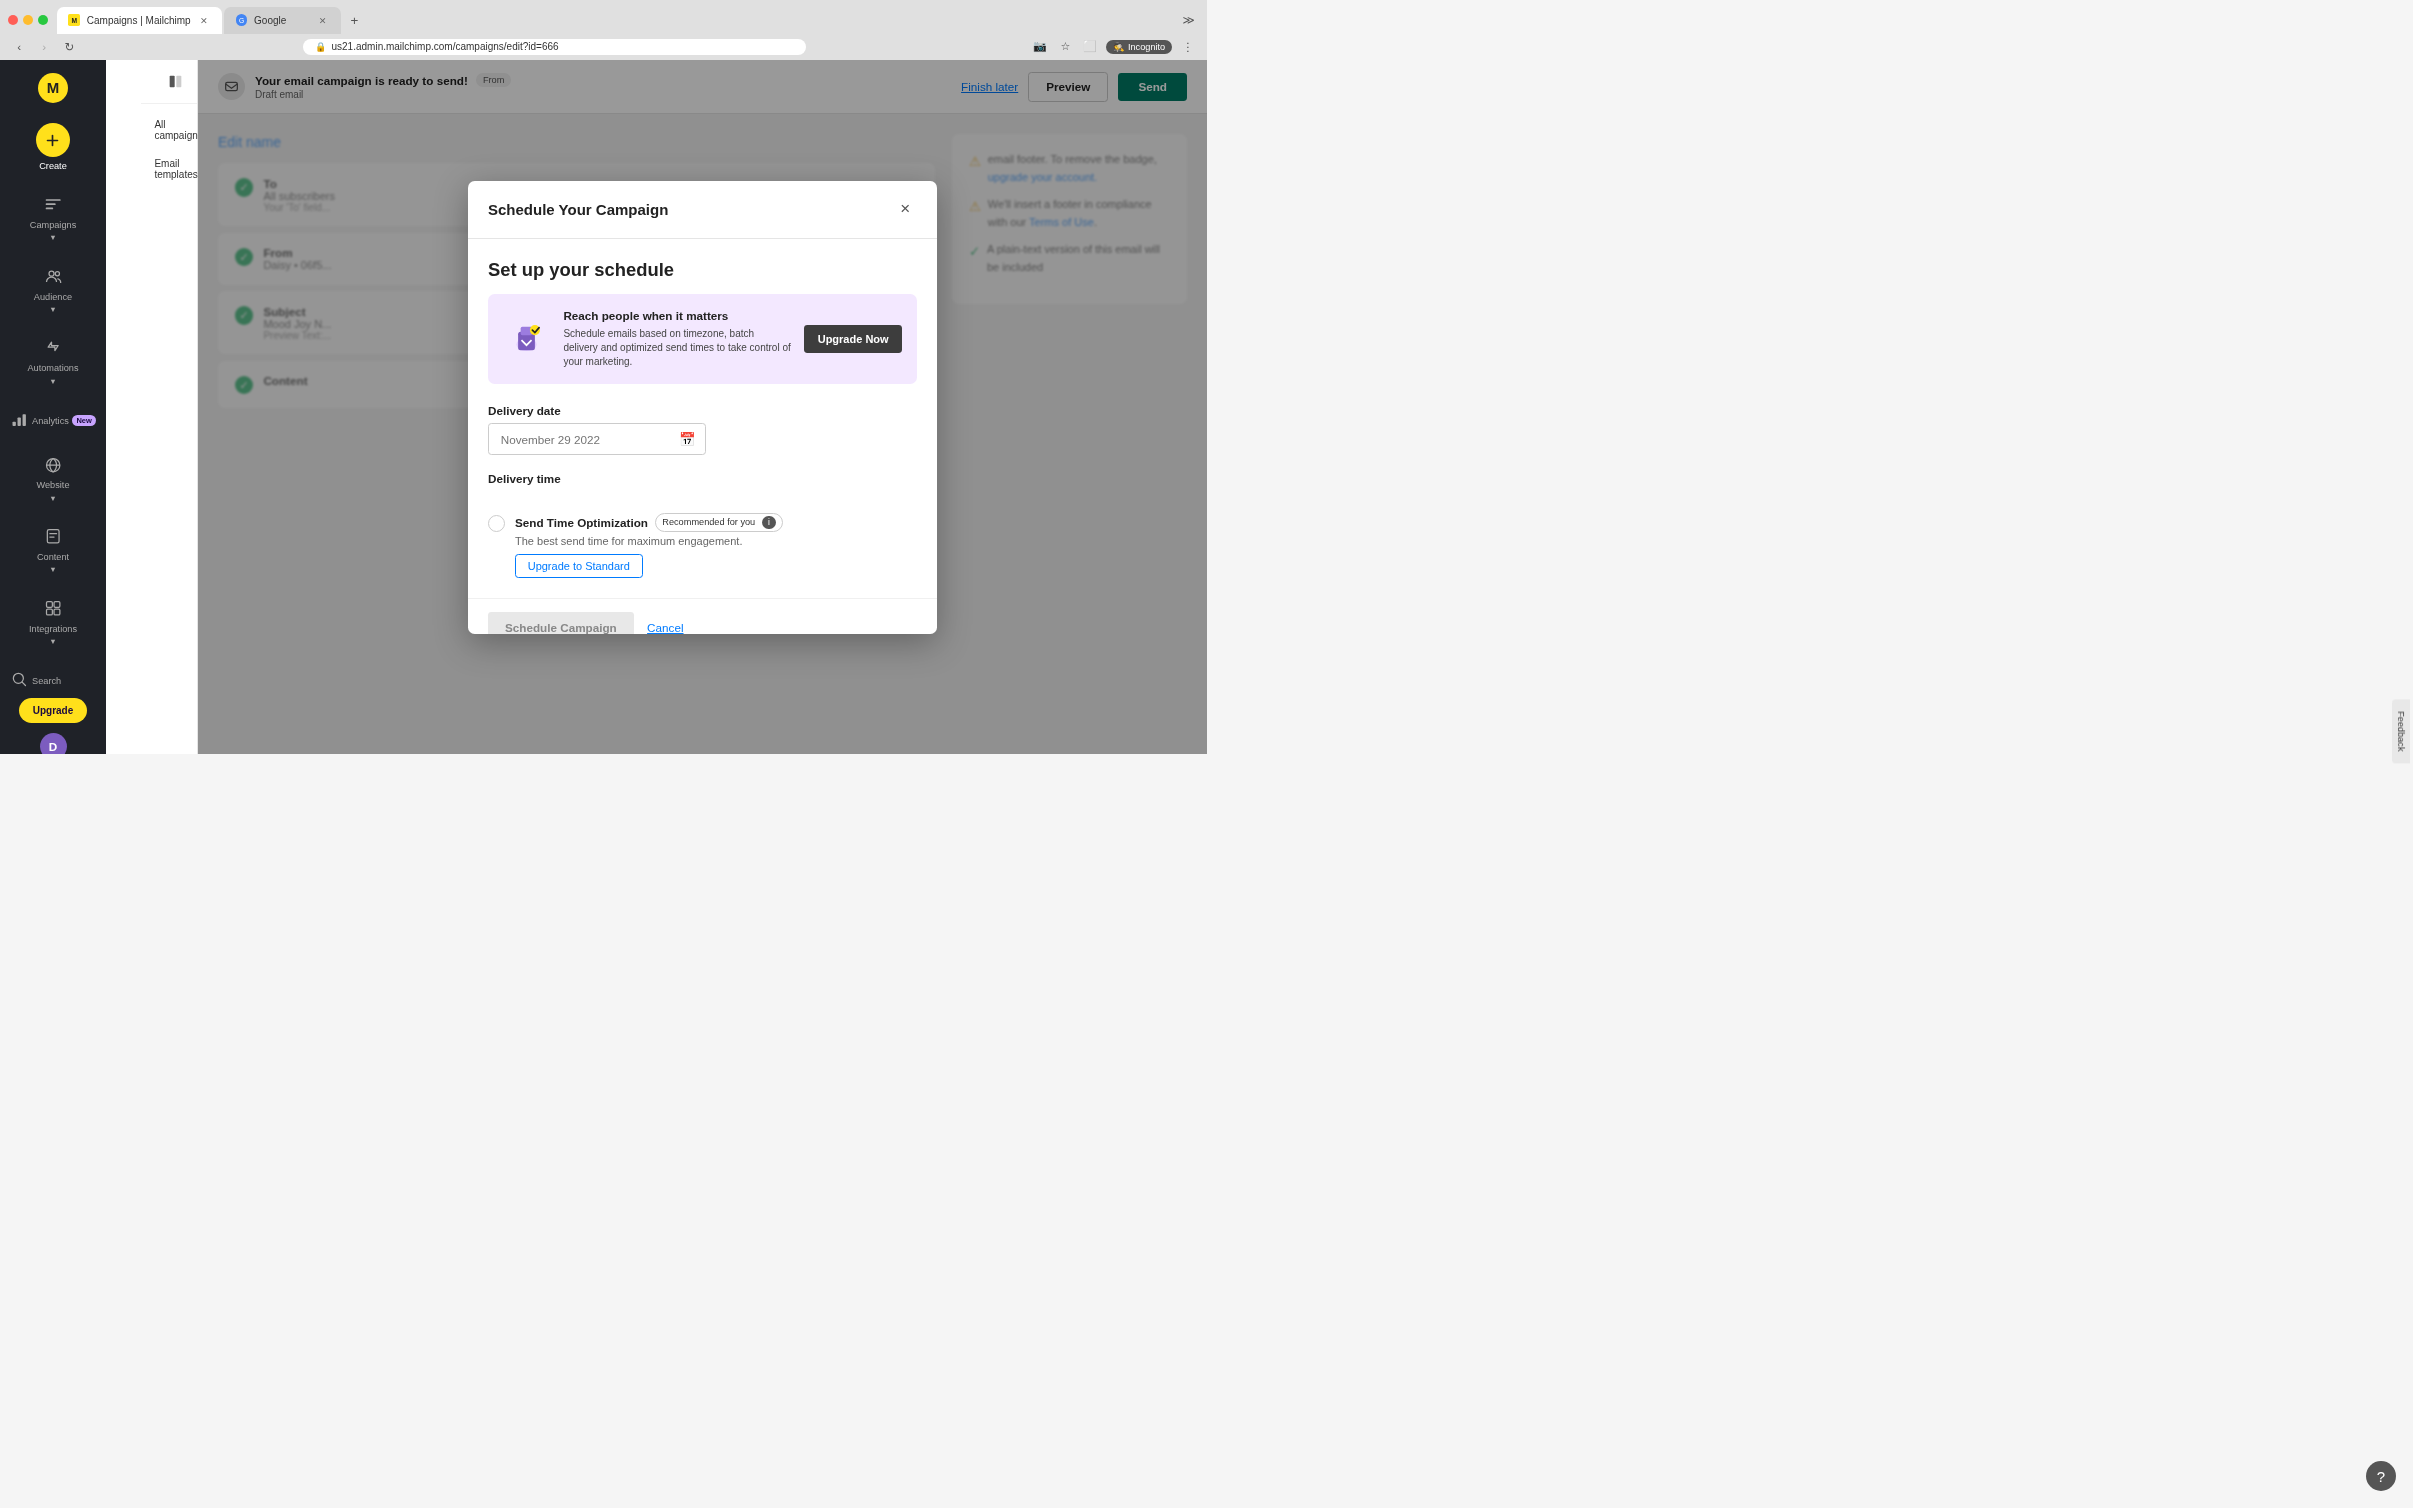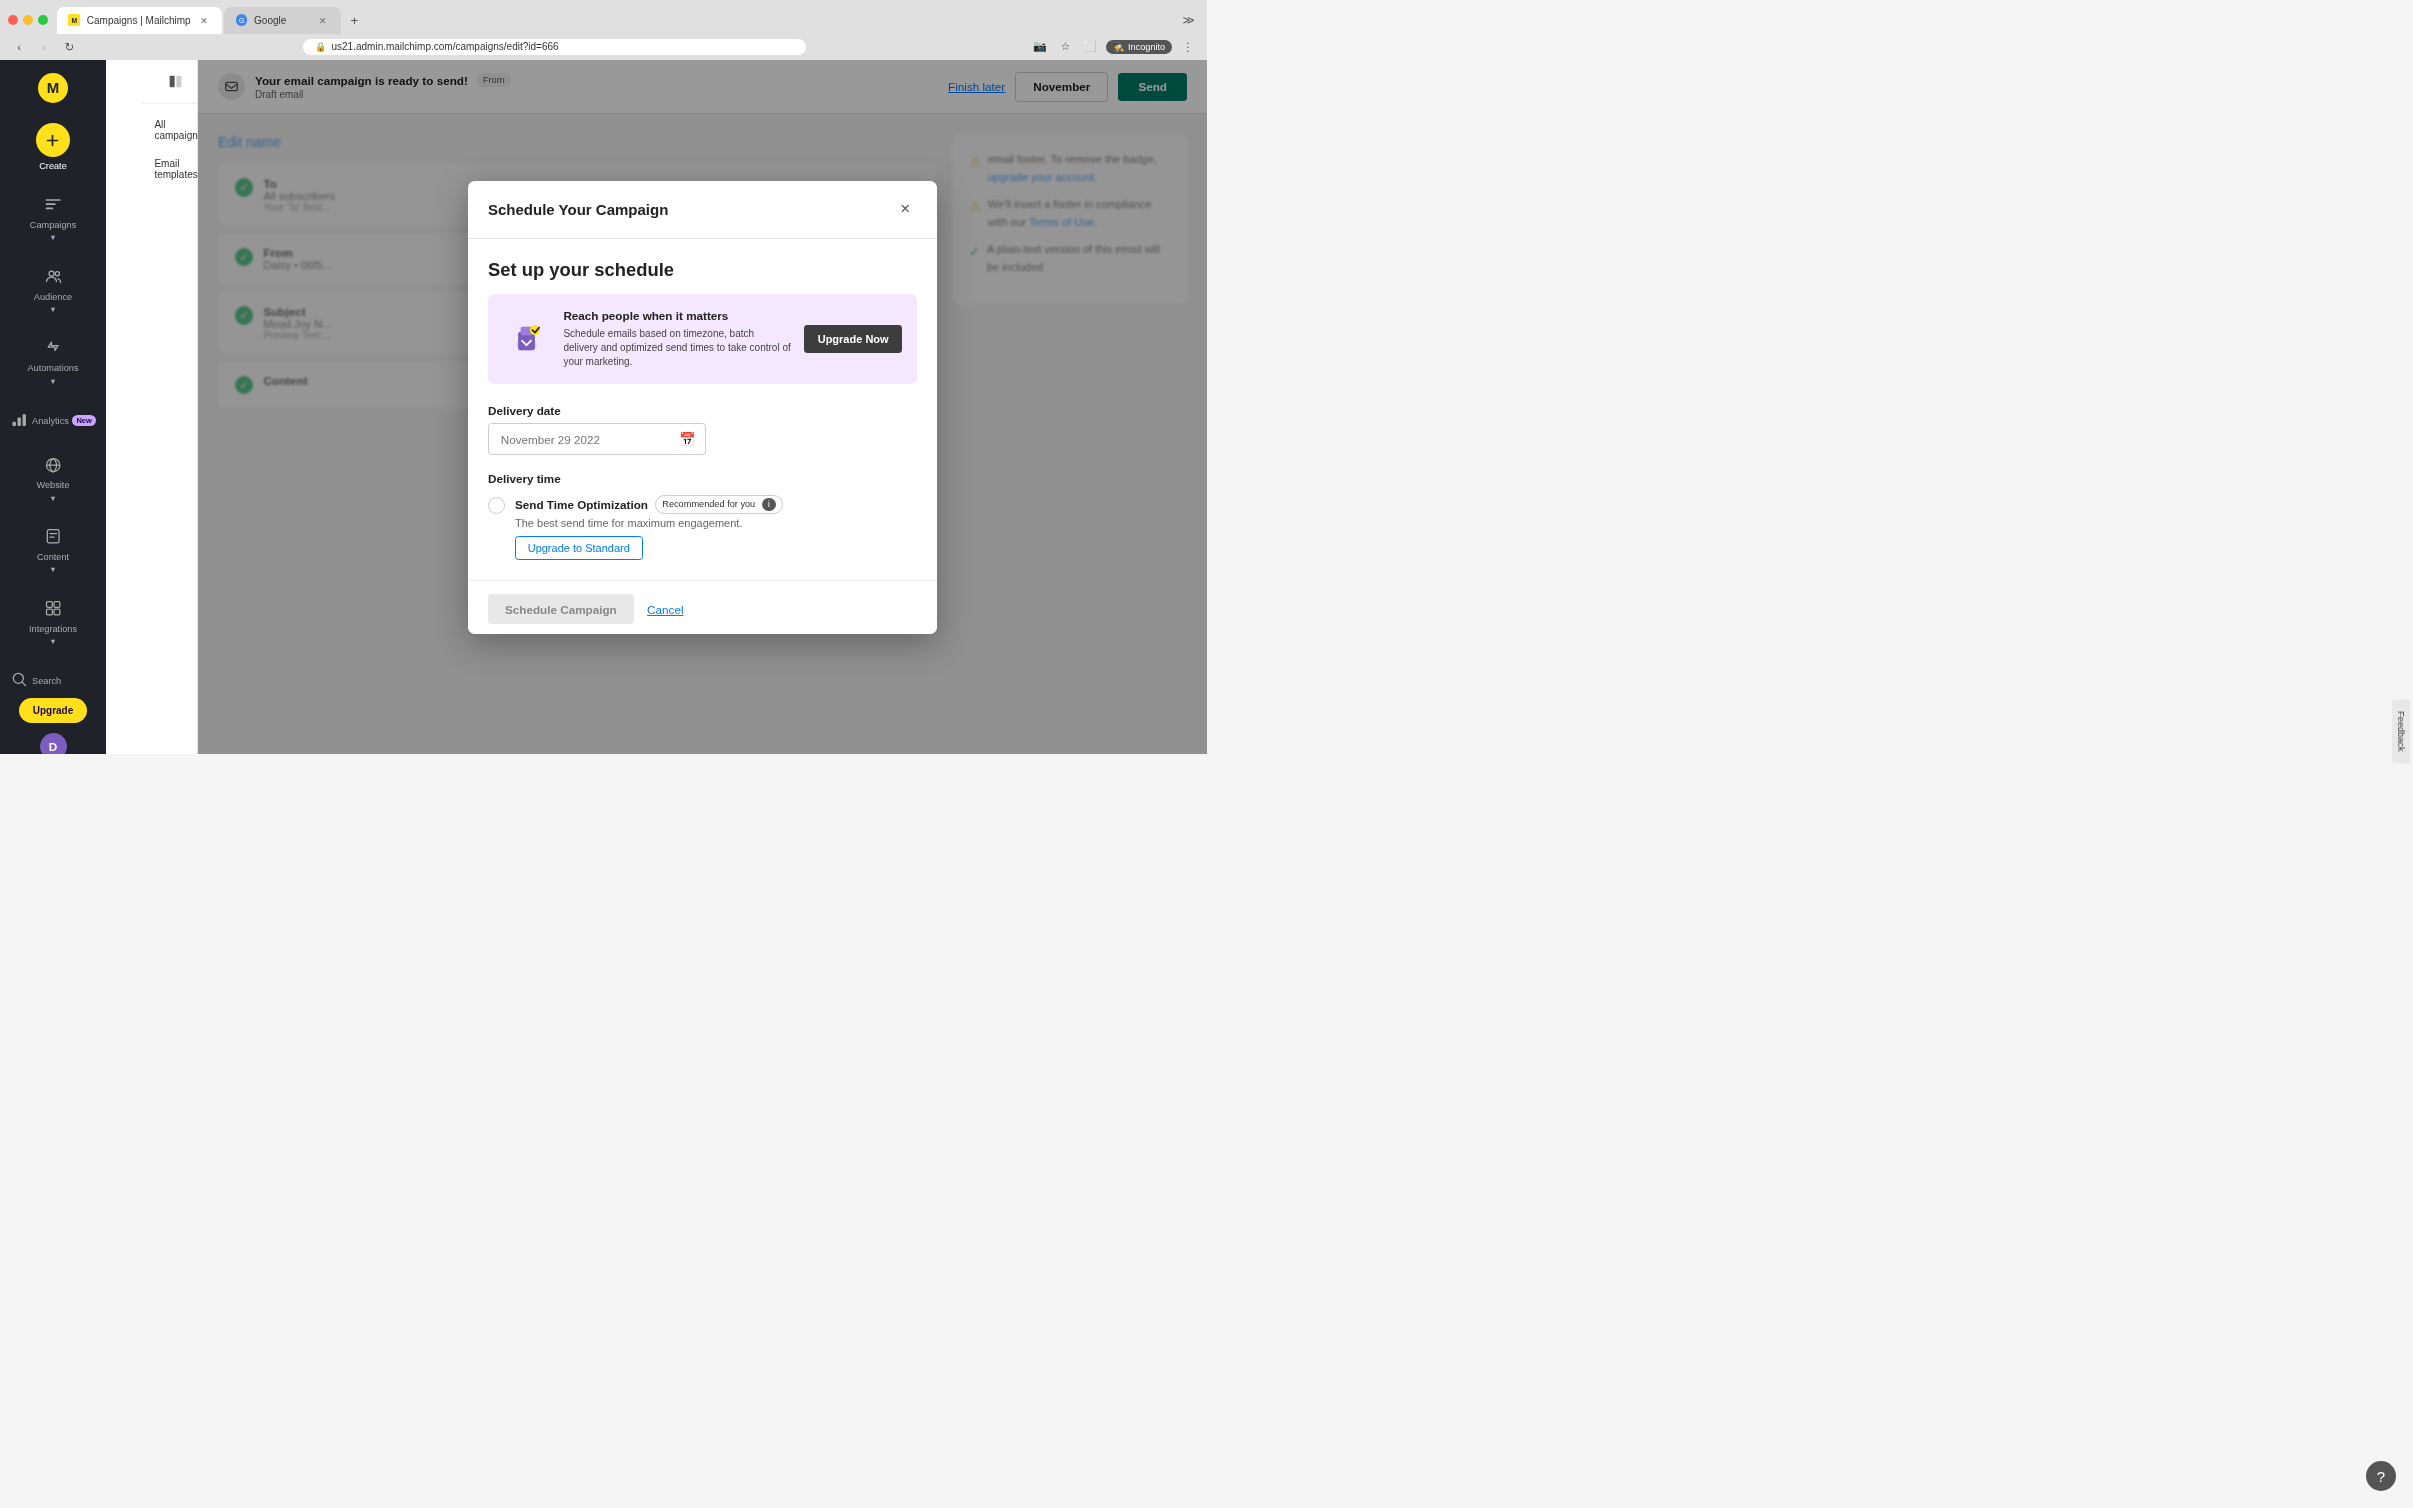--- a/index.html
+++ b/index.html
@@ -209,21 +209,21 @@
       </div>
       <div style="flex:1;">
         <div style="display:flex;align-items:center;gap:8.4px;">
           <span style="font-size:11.7px;font-weight:600;color:#222;">Your email campaign is ready to send!</span>
           <span style="background:#f0f0f0;color:#555;font-size:9.2px;padding:1.7px 6.7px;border-radius:10px;">From</span>
         </div>
         <div style="font-size:10px;color:#666;margin-top:1.7px;">Draft email</div>
       </div>
       <div style="display:flex;align-items:center;gap:10px;">
         <button style="color:#007bff;font-size:11.7px;text-decoration:underline;cursor:pointer;background:none;border:none;">Finish later</button>
-        <button style="padding:7.5px 17px;background:white;border:0.8px solid #ccc;border-radius:3.4px;font-size:11.7px;font-weight:600;cursor:pointer;color:#222;">November</button>
+        <button style="padding:7.5px 17px;background:white;border:0.8px solid #ccc;border-radius:3.4px;font-size:11.7px;font-weight:600;cursor:pointer;color:#222;">Preview</button>
         <button style="padding:7.5px 20px;background:#007c66;border:none;border-radius:3.4px;font-size:11.7px;font-weight:600;cursor:pointer;color:white;">Send</button>
       </div>
     </div>
 
     <div style="flex:1;padding:20px;overflow-y:auto;display:flex;gap:17px;position:relative;filter:blur(0.8px);opacity:0.6;">
       <div style="flex:1;">
         <a style="color:#007bff;font-size:14px;text-decoration:none;cursor:pointer;">Edit name</a>
         <div style="margin-top:13.4px;">
 
           <div style="background:white;border-radius:6.7px;padding:13.4px 17px;margin-bottom:6.7px;display:flex;align-items:flex-start;gap:10px;">
@@ -309,21 +309,21 @@
 
           <div style="margin-bottom:17px;">
             <label style="font-size:11.7px;font-weight:600;color:#222;margin-bottom:6.7px;display:block;">Delivery date</label>
             <div style="position:relative;width:218px;">
               <input type="text" style="width: 100%; padding: 8.4px 34px 8.4px 11.7px; border: 0.8px solid rgb(204, 204, 204); border-radius: 3.4px; font-size: 11.7px; color: rgb(170, 170, 170); background: white; outline: none;" placeholder="November 29 2022">
               <span style="position:absolute;right:10px;top:50%;transform:translateY(-50%);font-size:13.4px;color:#888;">📅</span>
             </div>
           </div>
 
           <div>
-            <label style="font-size:11.7px;font-weight:600;color:#222;margin-bottom:10px;display:block;">Delivery time</label>
+            <label style="font-size:11.7px;font-weight:600;color:#222;margin-bottom:28px;display:block;">Delivery time</label>
 
             <div style="display:flex;align-items:flex-start;gap:10px;">
               <div style="width:17px;height:17px;border:1.7px solid #ccc;border-radius:50%;margin-top:1.7px;flex-shrink:0;cursor:pointer;background:white;display:flex;align-items:center;justify-content:center;"></div>
               <div>
                 <div style="display:flex;align-items:center;gap:6.7px;margin-bottom:3.4px;">
                   <span style="font-size:11.7px;font-weight:600;color:#222;">Send Time Optimization</span>
                   <div style="display:flex;align-items:center;gap:7px;padding:1.7px 6.7px;border:0.8px solid #ccc;border-radius:10px;font-size:9.2px;color:#333;">
                     <span>Recommended for you</span>
                     <div style="width:13.4px;height:13.4px;background:#555;border-radius:50%;display:flex;align-items:center;justify-content:center;font-size:8.4px;color:white;cursor:pointer;">i</div>
                   </div>

